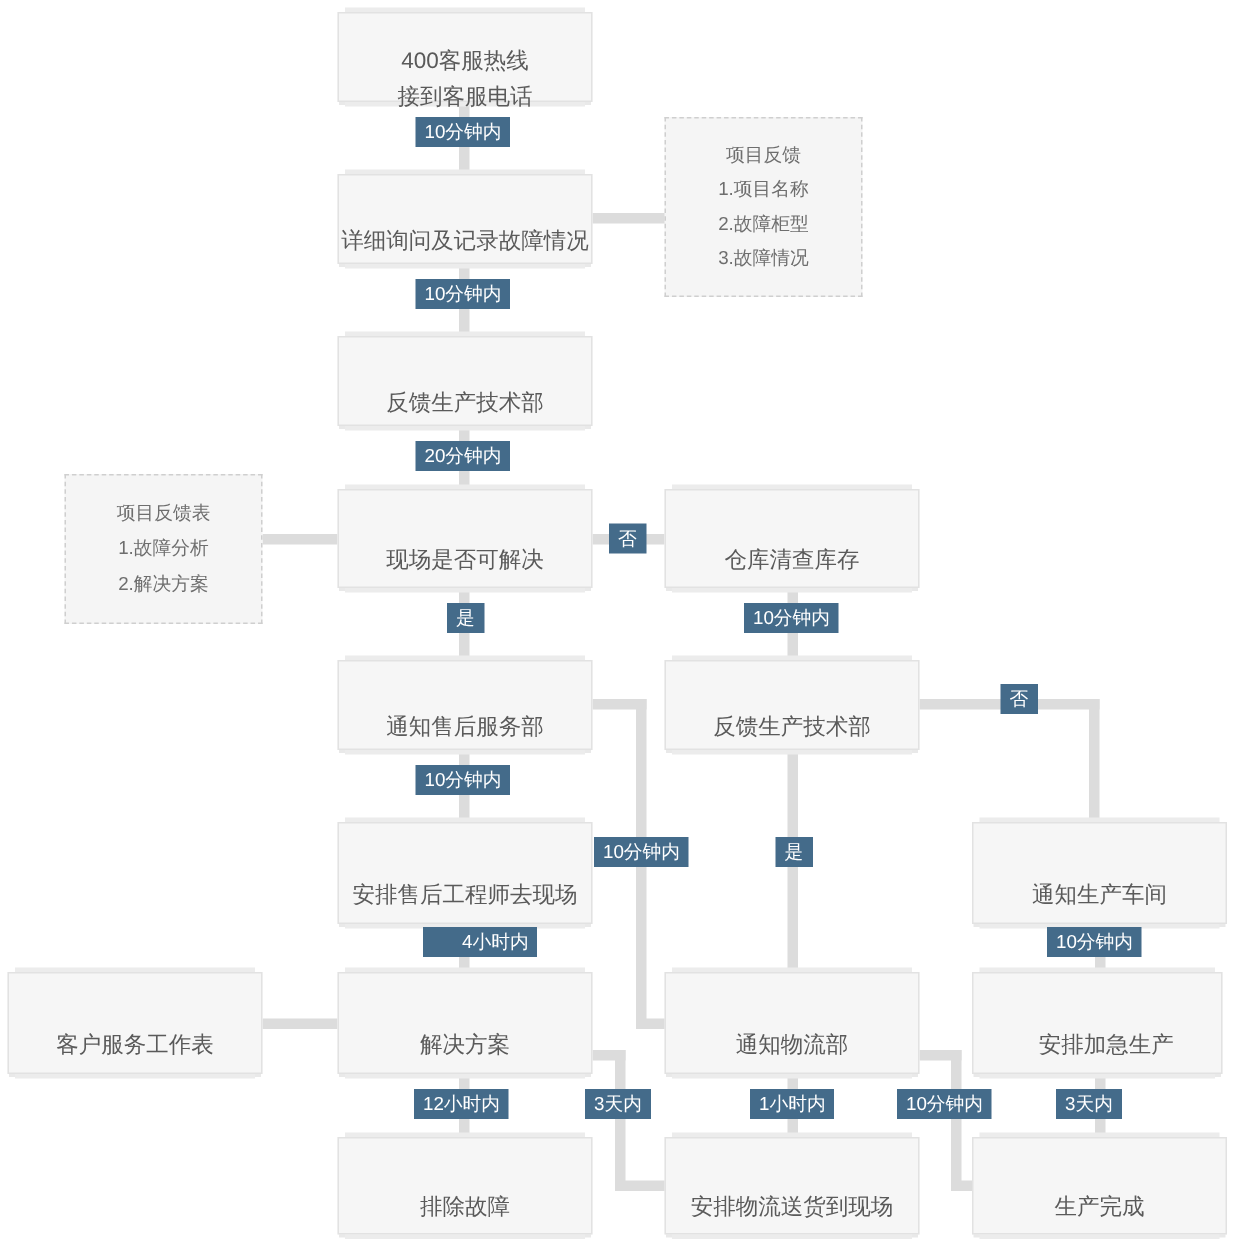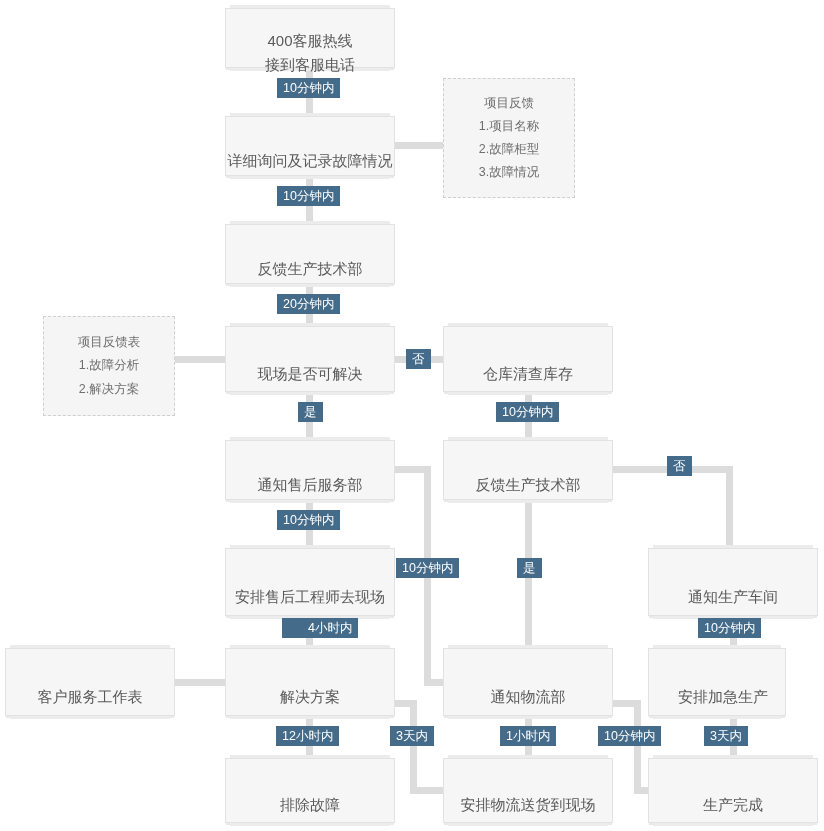--- a/index.html
+++ b/index.html
@@ -184,21 +184,21 @@
   </div>
 
   <div class="node" style="left:225px;top:648px;width:170px;height:68px;">
     <span class="label">解决方案</span>
   </div>
 
   <div class="node" style="left:443px;top:648px;width:170px;height:68px;">
     <span class="label">通知物流部</span>
   </div>
 
-  <div class="node" style="left:648px;top:648px;width:138px;height:68px;padding-left:12px;">
+  <div class="node" style="left:648px;top:648px;width:167px;height:68px;padding-left:12px;">
     <span class="label">安排加急生产</span>
   </div>
 
   <div class="node" style="left:443px;top:758px;width:170px;height:65px;">
     <span class="label">安排物流送货到现场</span>
   </div>
 
   <div class="node" style="left:225px;top:758px;width:170px;height:65px;">
     <span class="label">排除故障</span>
   </div>

